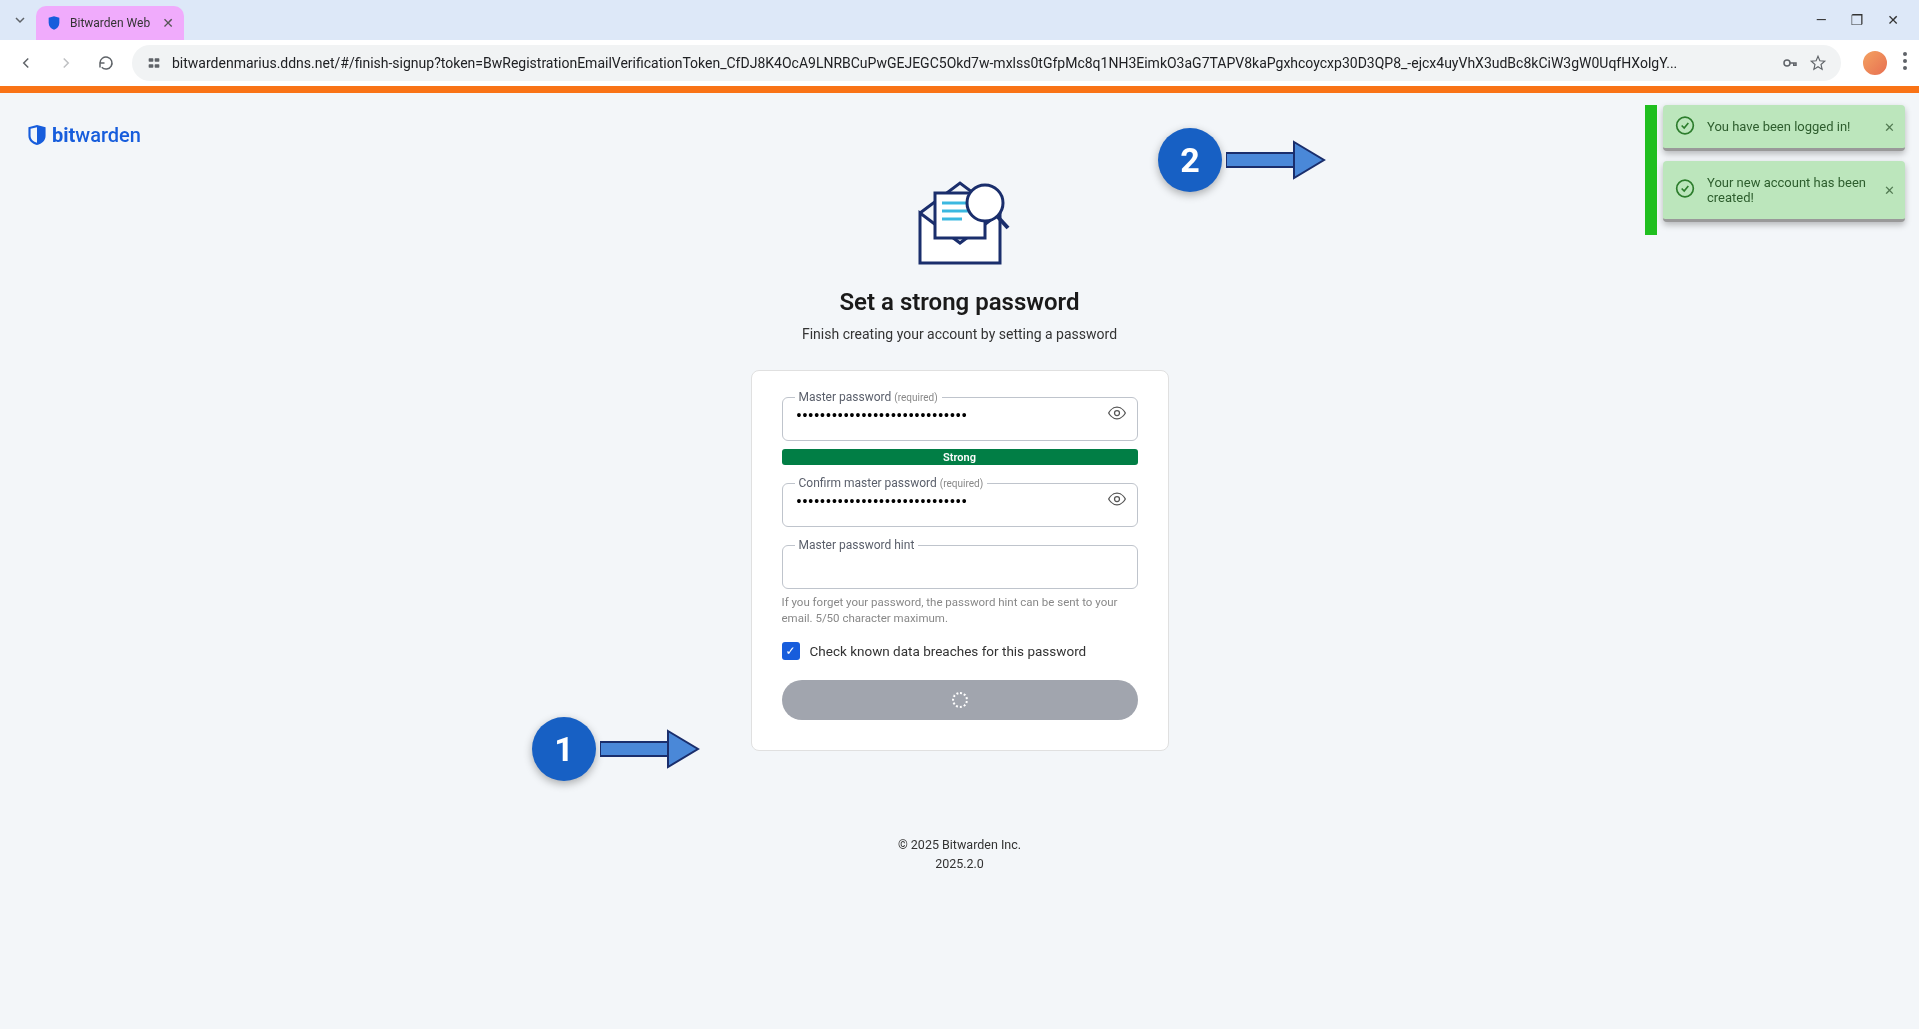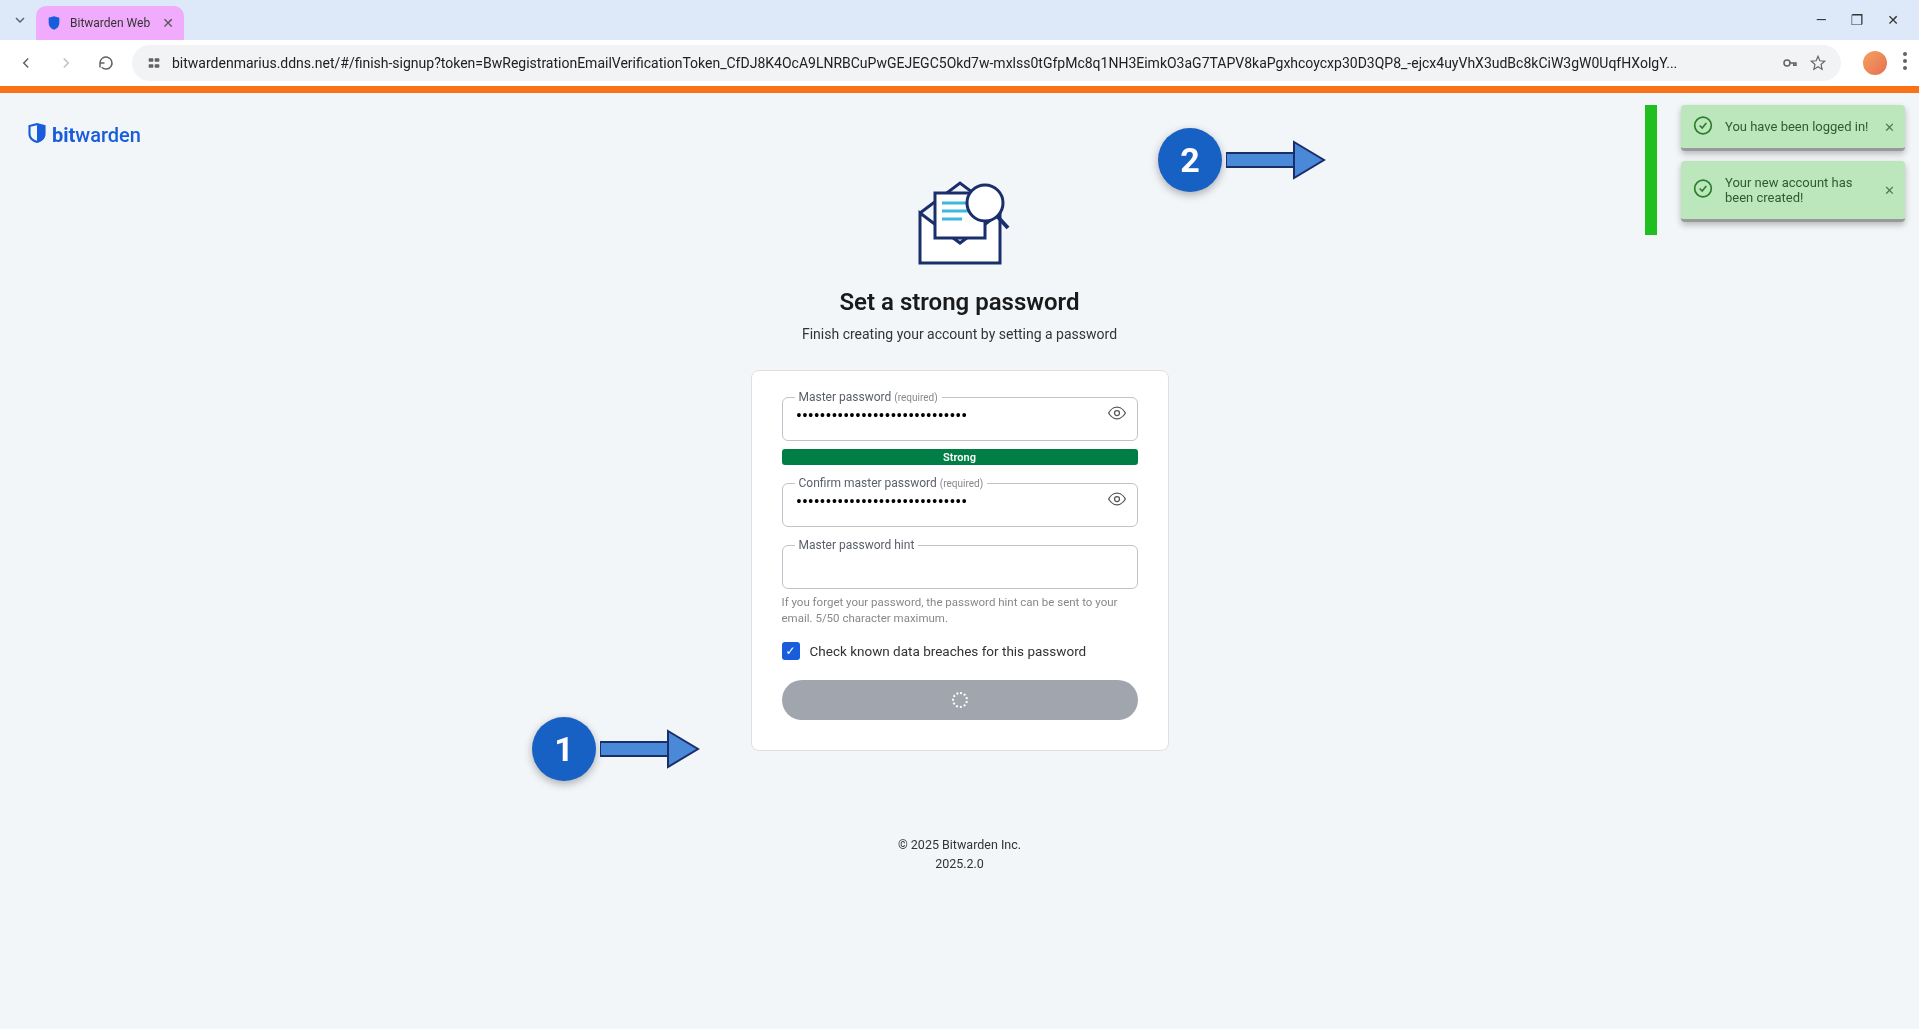--- a/index.html
+++ b/index.html
@@ -19,21 +19,21 @@
     .toolbar { background: #fff; height: 53px; display: flex; align-items: center; padding: 0 12px; gap: 12px; border-bottom: 7px solid #f97316; }
     .nav-btn { width: 28px; height: 28px; display: flex; align-items: center; justify-content: center; cursor: pointer; color: #5f6368; border-radius: 50%; }
     .address-bar { flex: 1; background: #f1f3f4; border-radius: 20px; height: 36px; display: flex; align-items: center; padding: 0 14px; gap: 10px; font-size: 14px; color: #5f6368; }
     .url-text { flex: 1; white-space: nowrap; overflow: hidden; text-overflow: ellipsis; color: #202124; }
     .toolbar-right { display: flex; align-items: center; gap: 14px; margin-left: 8px; }
     .avatar { width: 28px; height: 28px; border-radius: 50%; background: linear-gradient(135deg,#f4a261,#e76f51); border: 2px solid #fff; }
     .menu-dots { cursor: pointer; color: #5f6368; }
     
     
     .page { background: #f3f6f9; height: calc(1029px - 93px); position: relative; }
-    .brand { position: absolute; top: 30px; left: 28px; display: flex; gap: 6px; }
+    .brand { position: absolute; top: 30px; left: 28px; display: flex; align-items: center; gap: 6px; }
     .brand-text { font-size: 20px; color: #175DDC; font-weight: 500; }
     .brand-text b { font-weight: 700; }
     
     .center-wrap { display: flex; flex-direction: column; align-items: center; padding-top: 75px; justify-content: center; }
     .hero-icon { margin-bottom: 20px; }
     h1 { font-size: 24px; color: #1a1a1a; font-weight: 600; margin-bottom: 10px; }
     .subtitle { font-size: 14px; color: #333; margin-bottom: 28px; }
     
     .card { background: #fff; border: 1px solid #e0e0e0; border-radius: 8px; width: 418px; padding: 26px 30px 30px 30px; }
     
@@ -54,21 +54,21 @@
     
     .submit-btn { width: 100%; height: 40px; background: #a1a5ae; border: none; border-radius: 20px; cursor: pointer; display: flex; align-items: center; justify-content: center; }
     .spinner { width: 16px; height: 16px; border: 2px dotted #fff; border-radius: 50%; animation: spin 1s linear infinite; }
     @keyframes spin { to { transform: rotate(360deg); } }
     
     .footer { text-align: center; margin-top: 85px; font-size: 12.5px; color: #333; line-height: 1.5; }
     
     
     .toast-stack { position: absolute; top: 12px; right: 14px; display: flex; flex-direction: column; gap: 10px; }
     .green-bar { position: absolute; top: 12px; right: 262px; width: 12px; height: 130px; background: #1fbf1f; }
-    .toast { background: #bce6bc; border-radius: 4px; width: 224px; padding: 14px 36px 14px 44px; position: relative; font-size: 13px; color: #2d5d2d; box-shadow: 0 3px 6px rgba(0,0,0,0.25); border-bottom: 3px solid #999; }
+    .toast { background: #bce6bc; border-radius: 4px; width: 242px; padding: 14px 36px 14px 44px; position: relative; font-size: 13px; color: #2d5d2d; box-shadow: 0 3px 6px rgba(0,0,0,0.25); border-bottom: 3px solid #999; }
     .toast-icon { position: absolute; left: 12px; top: 50%; transform: translateY(-50%); }
     .toast-close { position: absolute; right: 10px; top: 50%; transform: translateY(-50%); cursor: pointer; color: #527a52; }
     
     
     .annotation { position: absolute; display: flex; align-items: center; }
     .annotation-circle { width: 64px; height: 64px; background: #1760c4; border-radius: 50%; display: flex; align-items: center; justify-content: center; color: #fff; font-size: 34px; font-weight: 700; box-shadow: 0 3px 8px rgba(0,0,0,0.3); }
     .annotation-arrow { margin-left: 4px; }
   </style>
 </head>
 <body>

